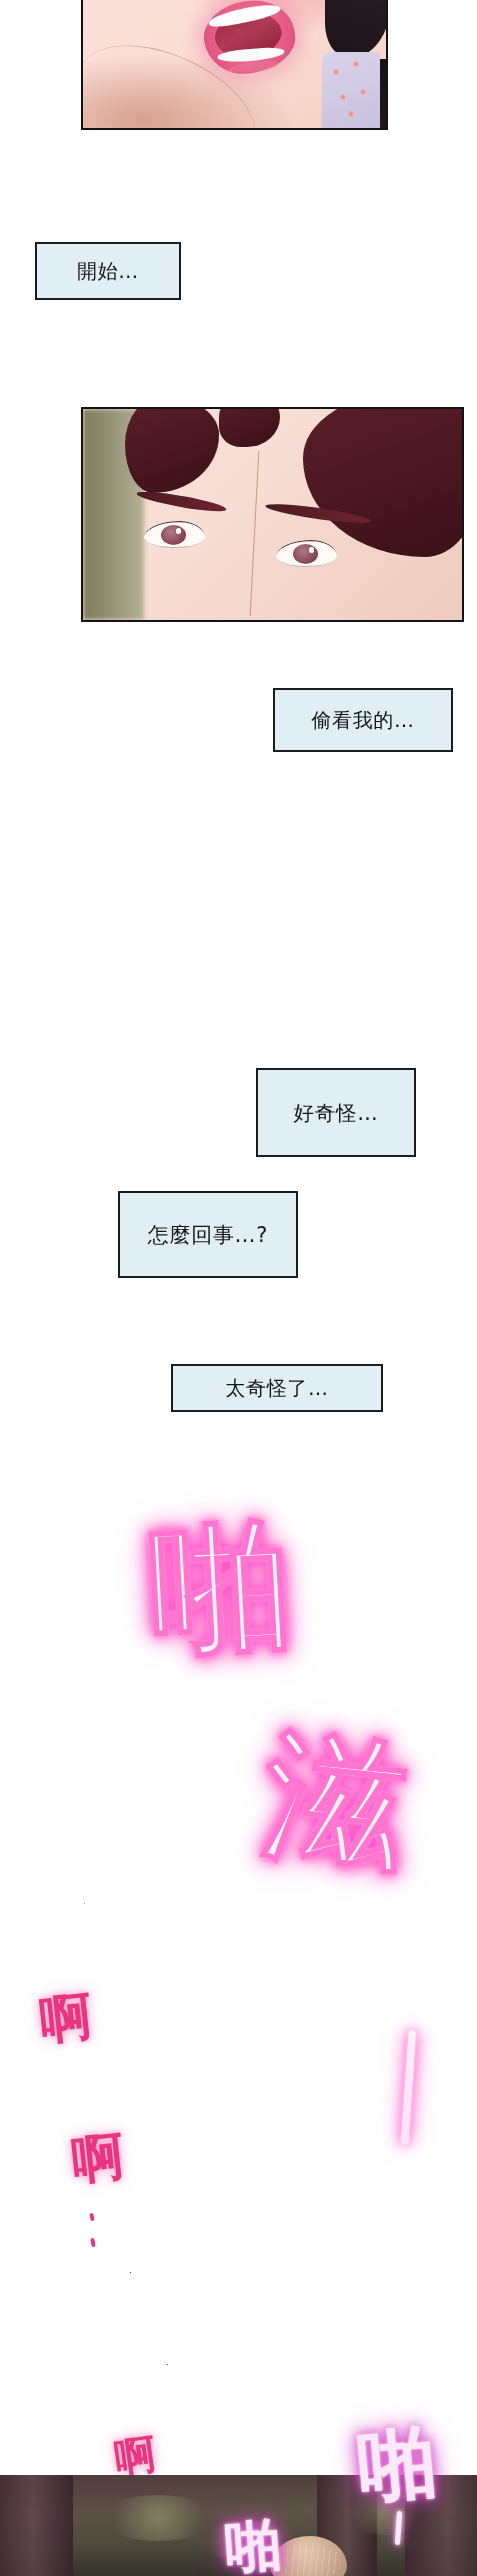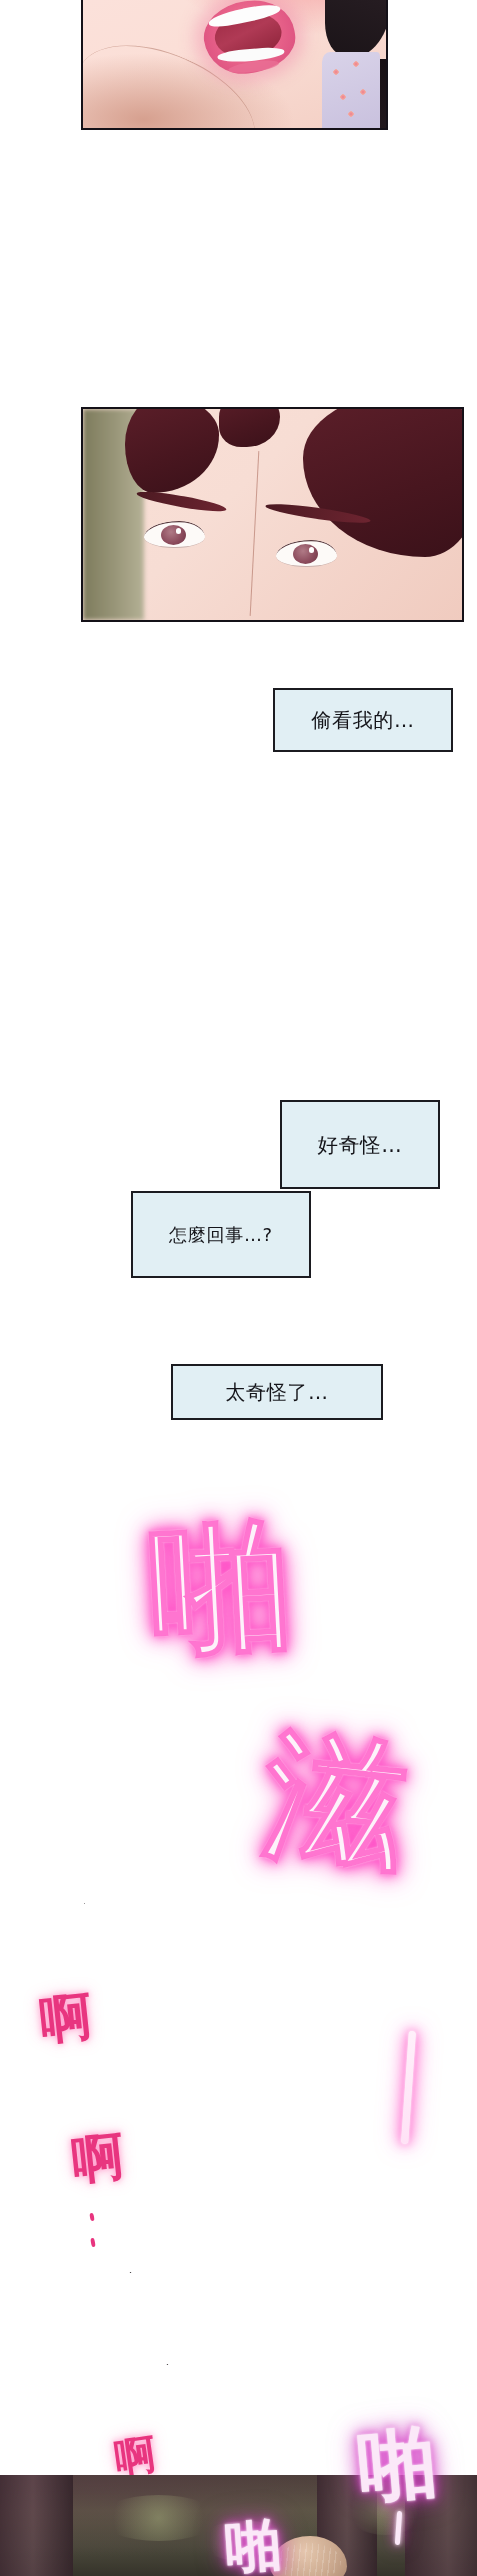--- a/index.html
+++ b/index.html
@@ -140,23 +140,23 @@
     align-items:center;
     justify-content:center;
     color:#15151a;
     font-family:"DejaVu Sans","Liberation Sans",sans-serif;
     letter-spacing:0.7px;
   }
 
   #cap-start    { left:35px;  top:242px;  width:146px; height:58px;  font-size:20px; }
   #cap-peek     { left:273px; top:688px; width:180px; height:64px; font-size:20px; }
   #cap-feel     { left:138px; top:896px; width:150px; height:77px; font-size:20px; }
-  #cap-strange  { left:280px; top:1068px; width:160px; height:89px; font-size:20.5px;margin-top:32px; }
-  #cap-what     { left:131px; top:1191px; width:180px; height:87px; font-size:18px; }
-  #cap-veryodd  { left:171px; top:1364px; width:212px; height:56px;  font-size:20px; }
+  #cap-strange  { left:256px; top:1068px; width:160px; height:89px; font-size:20.5px; }
+  #cap-what     { left:118px; top:1191px; width:180px; height:87px; font-size:21px; }
+  #cap-veryodd  { left:171px; top:1364px; width:212px; height:48px;  font-size:20px; }
 
   
   .sfx-neon{
     position:absolute;
     color:#fdf2fa;
     font-family:"DejaVu Sans","Liberation Sans",sans-serif;
     font-weight:700;
     line-height:1;
     text-shadow:
       0 0 2px #ffffff,
@@ -285,20 +285,21 @@
 
     <div class="sweat-drop" style="left:57%;top:52%;width:6px;height:9.3px"></div>
     <div class="mouth">
       <div class="mouth-inner"></div>
       <div class="teeth-top"></div>
       <div class="teeth-bottom"></div>
       <div class="lip-lower"></div>
     </div>
   </div>
 
+  <div class="caption" id="cap-start">開始…</div>
 
   <div class="panel" id="panel-eyes">
     <div class="eye-bg"></div>
     <div class="bark"></div>
 
     <div class="hair-lock" style="left:11%;top:-6%;width:25%;height:46%;border-radius:40% 60% 70% 30%/50% 40% 60% 50%;"></div>
     <div class="hair-lock" style="right:-4%;top:-8%;width:46%;height:78%;border-radius:60% 20% 30% 70%/40% 60% 40% 60%;"></div>
     <div class="hair-lock" style="left:36%;top:-8%;width:16%;height:26%;border-radius:50% 50% 60% 40%;"></div>
 
     <div class="brow" style="left:14%;top:41%;width:24%;transform:rotate(10deg);"></div>

